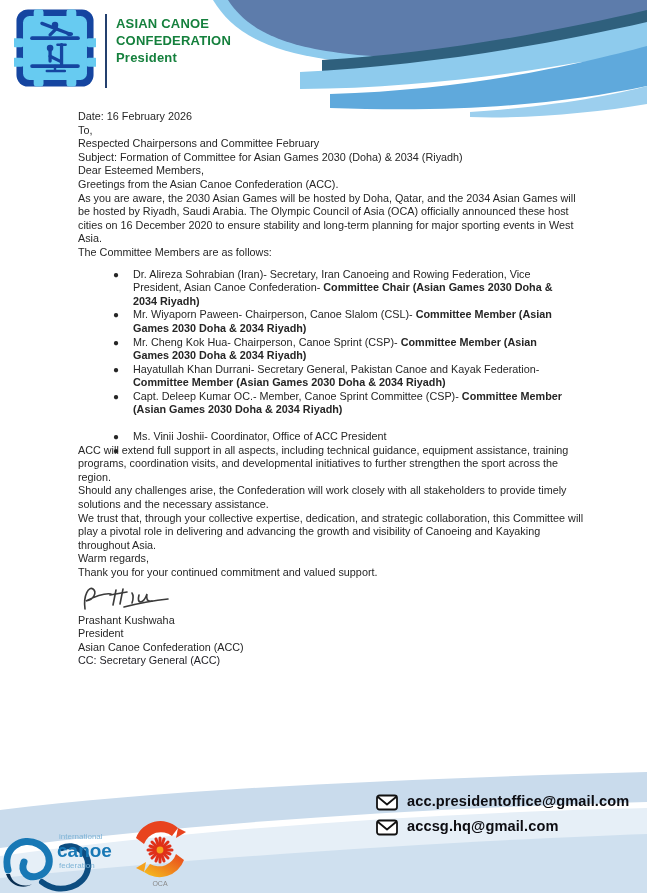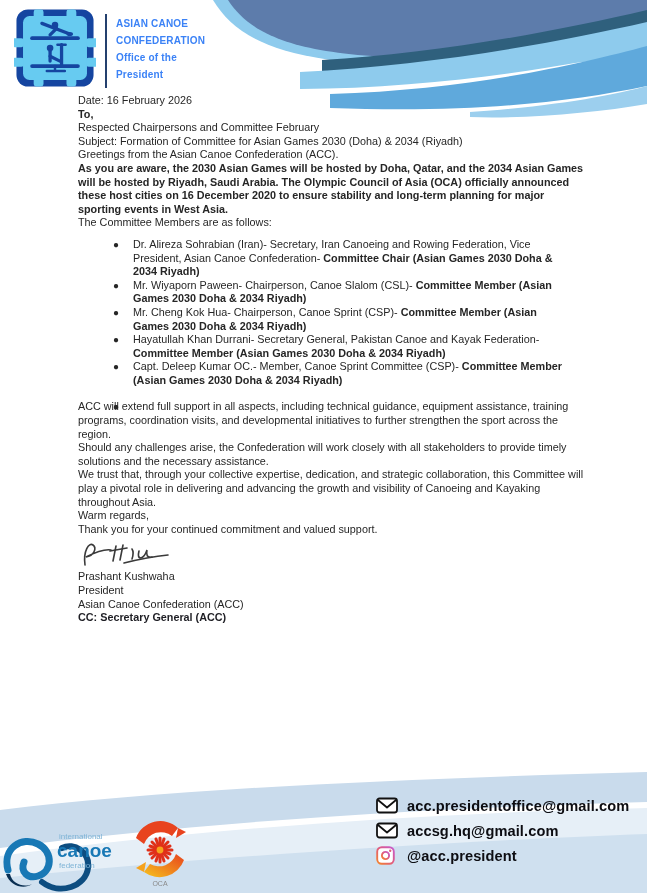--- a/index.html
+++ b/index.html
@@ -8,43 +8,43 @@
     background:#ffffff;overflow:hidden;
     font-family:"Liberation Sans","DejaVu Sans",sans-serif;
     color:#262626;box-shadow:0 0 4px rgba(0,0,0,.4);
   }
   
   .hdr-waves{position:absolute;top:0;left:0;width:647px;height:118px;pointer-events:none;}
   .acc-logo{position:absolute;top:7px;left:14px;width:82px;height:82px;}
   .hdr-divider{position:absolute;top:14px;left:105px;width:2px;height:74px;background:#24406e;}
   .hdr-text{
     position:absolute;top:15px;left:116px;width:190px;
-    font-size:10px;font-weight:bold;line-height:17px;color:#3b82f6;letter-spacing:.2px;
+    font-size:13px;font-weight:bold;line-height:17px;color:#15803d;letter-spacing:.2px;
   }
   
   .letter{
-    position:absolute;top:86px;left:78px;width:509px;
+    position:absolute;top:102px;left:78px;width:509px;
     font-size:10.8px;line-height:13.6px;
   }
   .letter p{margin:0;}
-  .mt13{margin-top:13px;font-weight:bold;} .mt14{margin-top:14px;} .mt12{margin-top:12px;}
+  .mt13{margin-top:13px;} .mt14{margin-top:14px;} .mt12{margin-top:12px;}
   .subject{font-weight:normal;}
   .members{list-style:none;margin:8px 0 0 0;padding:0;}
   .members li{position:relative;margin-left:55px;padding-right:22px;}
   .members li .blt{position:absolute;left:-20px;top:0;font-size:10px;}
   .members li.gap{margin-top:13px;}
   .bold{font-weight:bold;}
   .sig-svg{display:block;margin:2px 0 0 0;height:32px;}
-  .cc-line{font-weight:bold;color:#1e1e24;margin-top:8px;}
+  .cc-line{font-weight:normal;color:#1e1e24;margin-top:8px;}
   
   .ftr-waves{position:absolute;left:0;bottom:0;width:647px;height:125px;pointer-events:none;}
   .icf-logo{position:absolute;left:2px;top:812px;width:120px;height:80px;}
   .oca-logo{position:absolute;left:122px;top:816px;width:78px;height:74px;}
   .contacts{position:absolute;left:376px;top:793px;width:268px;}
-  .contact-row{display:flex;align-items:flex-end;height:21px;margin-bottom:4px;}
+  .contact-row{display:flex;align-items:flex-start;height:21px;margin-bottom:4px;}
   .contact-ic{width:22px;height:18px;flex:0 0 22px;margin-right:9px;display:flex;align-items:center;}
   .contact-tx{font-size:14.6px;font-weight:bold;color:#0d0d12;letter-spacing:.1px;white-space:nowrap;}
 </style>
 </head>
 <body>
 
 <div class="page">
 
   <svg class="hdr-waves" viewBox="0 0 647 118" preserveAspectRatio="none">
     <path d="M213,0 C248,58 330,80 647,58 L647,0 Z" fill="#8ecbed"></path>
@@ -85,45 +85,45 @@
       <path d="M22,72 L78,72" fill="none" stroke-width="4.5"></path>
       <path d="M50,72 L50,78 M40,78 L62,78" fill="none" stroke-width="3"></path>
     </g>
   </svg>
 
   <div class="hdr-divider"></div>
 
   <div class="hdr-text">
     <div>ASIAN CANOE</div>
     <div>CONFEDERATION</div>
-    <div>Office of the</div>
     <div>President</div>
   </div>
 
   <div class="letter" style="padding-top:8px;">
     <p>Date: 16 February 2026</p>
 
     <p class="mt13">To,</p>
     <p>Respected Chairpersons and Committee February</p>
 
     <p class="subject mt13">Subject: Formation of Committee for Asian Games 2030 (Doha) &amp; 2034 (Riyadh)</p>
 
+    <p class="mt12">Dear Esteemed Members,</p>
     <p>Greetings from the Asian Canoe Confederation (ACC).</p>
 
     <p class="mt13">As you are aware, the 2030 Asian Games will be hosted by Doha, Qatar, and the 2034 Asian Games will be hosted by Riyadh, Saudi Arabia. The Olympic Council of Asia (OCA) officially announced these host cities on 16 December 2020 to ensure stability and long-term planning for major sporting events in West Asia.</p>
 
     <p class="mt14">The Committee Members are as follows:</p>
 
     <ul class="members">
       <li><span class="blt">●</span><span>Dr. Alireza Sohrabian (Iran)- Secretary, Iran Canoeing and Rowing Federation, Vice President, Asian Canoe Confederation- </span><span class="bold">Committee Chair (Asian Games 2030 Doha &amp; 2034 Riyadh)</span></li>
       <li><span class="blt">●</span><span>Mr. Wiyaporn Paween- Chairperson, Canoe Slalom (CSL)- </span><span class="bold">Committee Member (Asian Games 2030 Doha &amp; 2034 Riyadh)</span></li>
       <li><span class="blt">●</span><span>Mr. Cheng Kok Hua- Chairperson, Canoe Sprint (CSP)- </span><span class="bold">Committee Member (Asian Games 2030 Doha &amp; 2034 Riyadh)</span></li>
       <li><span class="blt">●</span><span>Hayatullah Khan Durrani- Secretary General, Pakistan Canoe and Kayak Federation- </span><span class="bold">Committee Member (Asian Games 2030 Doha &amp; 2034 Riyadh)</span></li>
       <li><span class="blt">●</span><span>Capt. Deleep Kumar OC.- Member, Canoe Sprint Committee (CSP)- </span><span class="bold">Committee Member (Asian Games 2030 Doha &amp; 2034 Riyadh)</span></li>
-      <li class="gap"><span class="blt">●</span></li>
+      <li class="gap"><span class="blt">●</span><span>Ms. Vinii Joshii- Coordinator, Office of ACC President</span></li>
       <li><span class="blt">●</span></li>
     </ul>
 
     <p>ACC will extend full support in all aspects, including technical guidance, equipment assistance, training programs, coordination visits, and developmental initiatives to further strengthen the sport across the region.</p>
     <p>Should any challenges arise, the Confederation will work closely with all stakeholders to provide timely solutions and the necessary assistance.</p>
 
     <p class="mt14">We trust that, through your collective expertise, dedication, and strategic collaboration, this Committee will play a pivotal role in delivering and advancing the growth and visibility of Canoeing and Kayaking throughout Asia.</p>
 
     <p class="mt14">Warm regards,</p>
 
@@ -203,32 +203,15 @@
     </div>
     <div class="contact-row">
       <span class="contact-ic">
         <svg width="22" height="17" viewBox="0 0 22 17">
             <rect x="1" y="1.5" width="20" height="14" rx="2.5" fill="#fff" stroke="#111" stroke-width="1.8"></rect>
             <path d="M2,3 L11,10.5 L20,3" fill="none" stroke="#111" stroke-width="1.8" stroke-linejoin="round"></path>
           </svg>
       </span>
       <span class="contact-tx">accsg.hq@gmail.com</span>
     </div>
-    <div class="contact-row">
-      <span class="contact-ic">
-        <svg width="19" height="19" viewBox="0 0 19 19">
-          <defs>
-              <linearGradient id="igg" x1="0" y1="1" x2="1" y2="0">
-                <stop offset="0" stop-color="#f58529"></stop>
-                <stop offset=".5" stop-color="#e15b7c"></stop>
-                <stop offset="1" stop-color="#c65bd0"></stop>
-              </linearGradient>
-            </defs>
-          <rect x="1.2" y="1.2" width="16.6" height="16.6" rx="4.5" fill="#fff" stroke="url(#igg)" stroke-width="1.9"></rect>
-          <circle cx="9.5" cy="9.5" r="3.6" fill="none" stroke="url(#igg)" stroke-width="1.9"></circle>
-          <circle cx="14.2" cy="4.8" r="1.2" fill="#e15b7c"></circle>
-        </svg>
-      </span>
-      <span class="contact-tx">@acc.president</span>
-    </div>
   </div>
 
 </div>
 
 </body></html>

